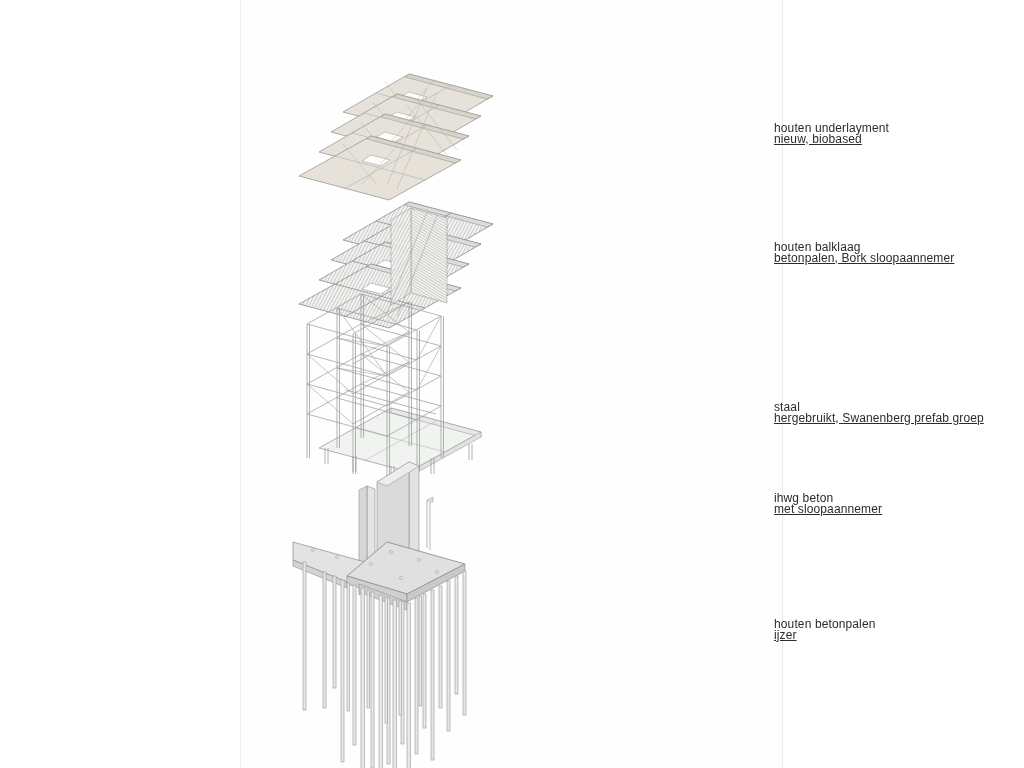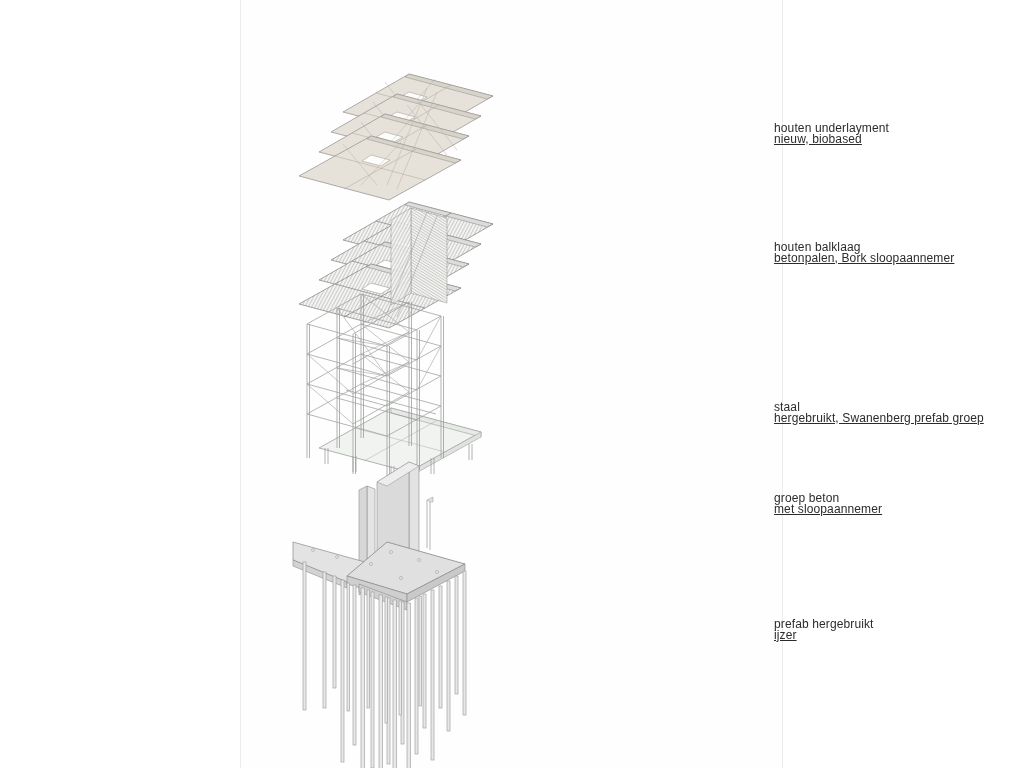--- a/index.html
+++ b/index.html
@@ -369,23 +369,23 @@
       <span class="l1">houten balklaag</span>
       <span class="l2">betonpalen, Bork sloopaannemer</span>
     </div>
 
     <div class="label" id="label-2">
       <span class="l1">staal</span>
       <span class="l2">hergebruikt, Swanenberg prefab groep</span>
     </div>
 
     <div class="label" id="label-3">
-      <span class="l1">groep beton</span>
+      <span class="l1">ihwg beton</span>
       <span class="l2">met sloopaannemer</span>
     </div>
 
     <div class="label" id="label-4">
-      <span class="l1">prefab hergebruikt</span>
+      <span class="l1">houten betonpalen</span>
       <span class="l2">ijzer</span>
     </div>
 
   </div>
 </div>
 
 </body></html>

